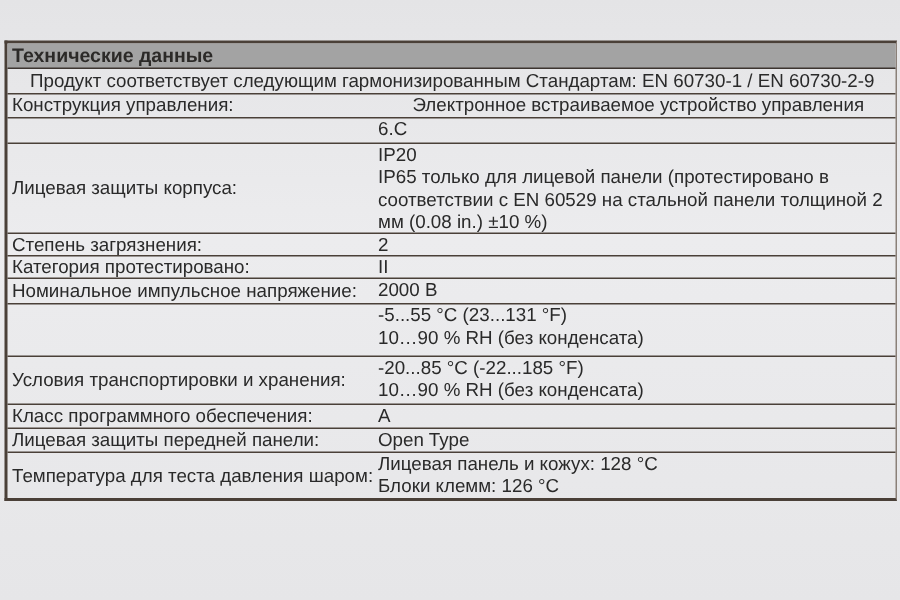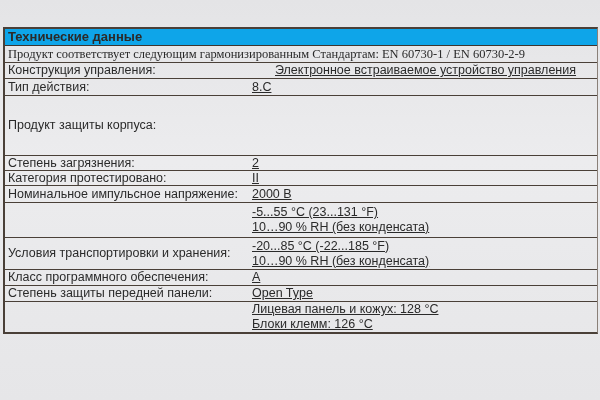--- a/index.html
+++ b/index.html
@@ -12,69 +12,73 @@
   }
   .sheet {
     position:absolute; left:3px; top:27px; width:595px;
     border-top:2px solid #4a4038;
     border-left:2px solid #4a4038;
     border-bottom:2px solid #4a4038;
     border-right:1px solid #8a8078;
     box-sizing:border-box;
   }
   .hdr {
-    height:16px; background:#0ea5e9;
+    height:16px; background:#a3a3a3;
     border-bottom:1.5px solid #3d3530;
     font-weight:bold; font-size:13px; line-height:16px;
     padding-left:3px; color:#2c2a28;
   }
   .row {
     position:relative; border-bottom:1.5px solid #4a4038;
     font-size:12.5px; line-height:15px; box-sizing:border-box;
   }
   .row:last-child { border-bottom:none; }
   .lab {
     position:absolute; left:3px; top:0; bottom:0;
     display:flex; align-items:center; white-space:nowrap;
   }
   .val {
     position:absolute; left:247px; top:0; bottom:0;
-    display:flex; flex-direction:column; justify-content:center;
+    display:flex; flex-direction:column; justify-content:flex-start;
     white-space:nowrap;
-    text-decoration:underline;
   }
   .val.c2 { left:270px; }
-  .full { padding-left:3px; line-height:16px; white-space:nowrap;font-family:Liberation Serif, serif; }
+  .full { padding-left:15px; line-height:16px; white-space:nowrap; }
 </style>
 </head>
 <body>
 
 <div class="sheet">
   <div class="hdr">Технические данные</div>
   <div class="row" style="height:17px">
     <div class="full">Продукт соответствует следующим гармонизированным Стандартам: EN 60730-1 / EN 60730-2-9</div>
   </div>
 
   <div class="row" style="height:16px">
     <div class="lab">Конструкция управления:</div>
     <div class="val c2">
       <span>Электронное встраиваемое устройство управления</span>
     </div>
   </div>
 
 
   <div class="row" style="height:17px">
-    <div class="lab">Тип действия:</div>
     <div class="val">
-      <span>8.C</span>
+      <span>6.C</span>
     </div>
   </div>
 
   <div class="row" style="height:60px">
-    <div class="lab">Продукт защиты корпуса:</div>
+    <div class="lab">Лицевая защиты корпуса:</div>
+    <div class="val">
+      <span>IP20</span>
+      <span>IP65 только для лицевой панели (протестировано в</span>
+      <span>соответствии с EN 60529 на стальной панели толщиной 2</span>
+      <span>мм (0.08 in.)  ±10 %)</span>
+    </div>
   </div>
 
   <div class="row" style="height:15px">
     <div class="lab">Степень загрязнения:</div>
     <div class="val">
       <span>2</span>
     </div>
   </div>
 
   <div class="row" style="height:15px">
@@ -107,25 +111,26 @@
   </div>
 
   <div class="row" style="height:16px">
     <div class="lab">Класс программного обеспечения:</div>
     <div class="val">
       <span>A</span>
     </div>
   </div>
 
   <div class="row" style="height:16px">
-    <div class="lab">Степень защиты передней панели:</div>
+    <div class="lab">Лицевая защиты передней панели:</div>
     <div class="val">
       <span>Open Type</span>
     </div>
   </div>
 
   <div class="row" style="height:30px">
+    <div class="lab">Температура для теста давления шаром:</div>
     <div class="val">
       <span>Лицевая панель и кожух: 128 °C</span>
       <span>Блоки клемм: 126 °C</span>
     </div>
   </div>
 </div>
 
 </body></html>

